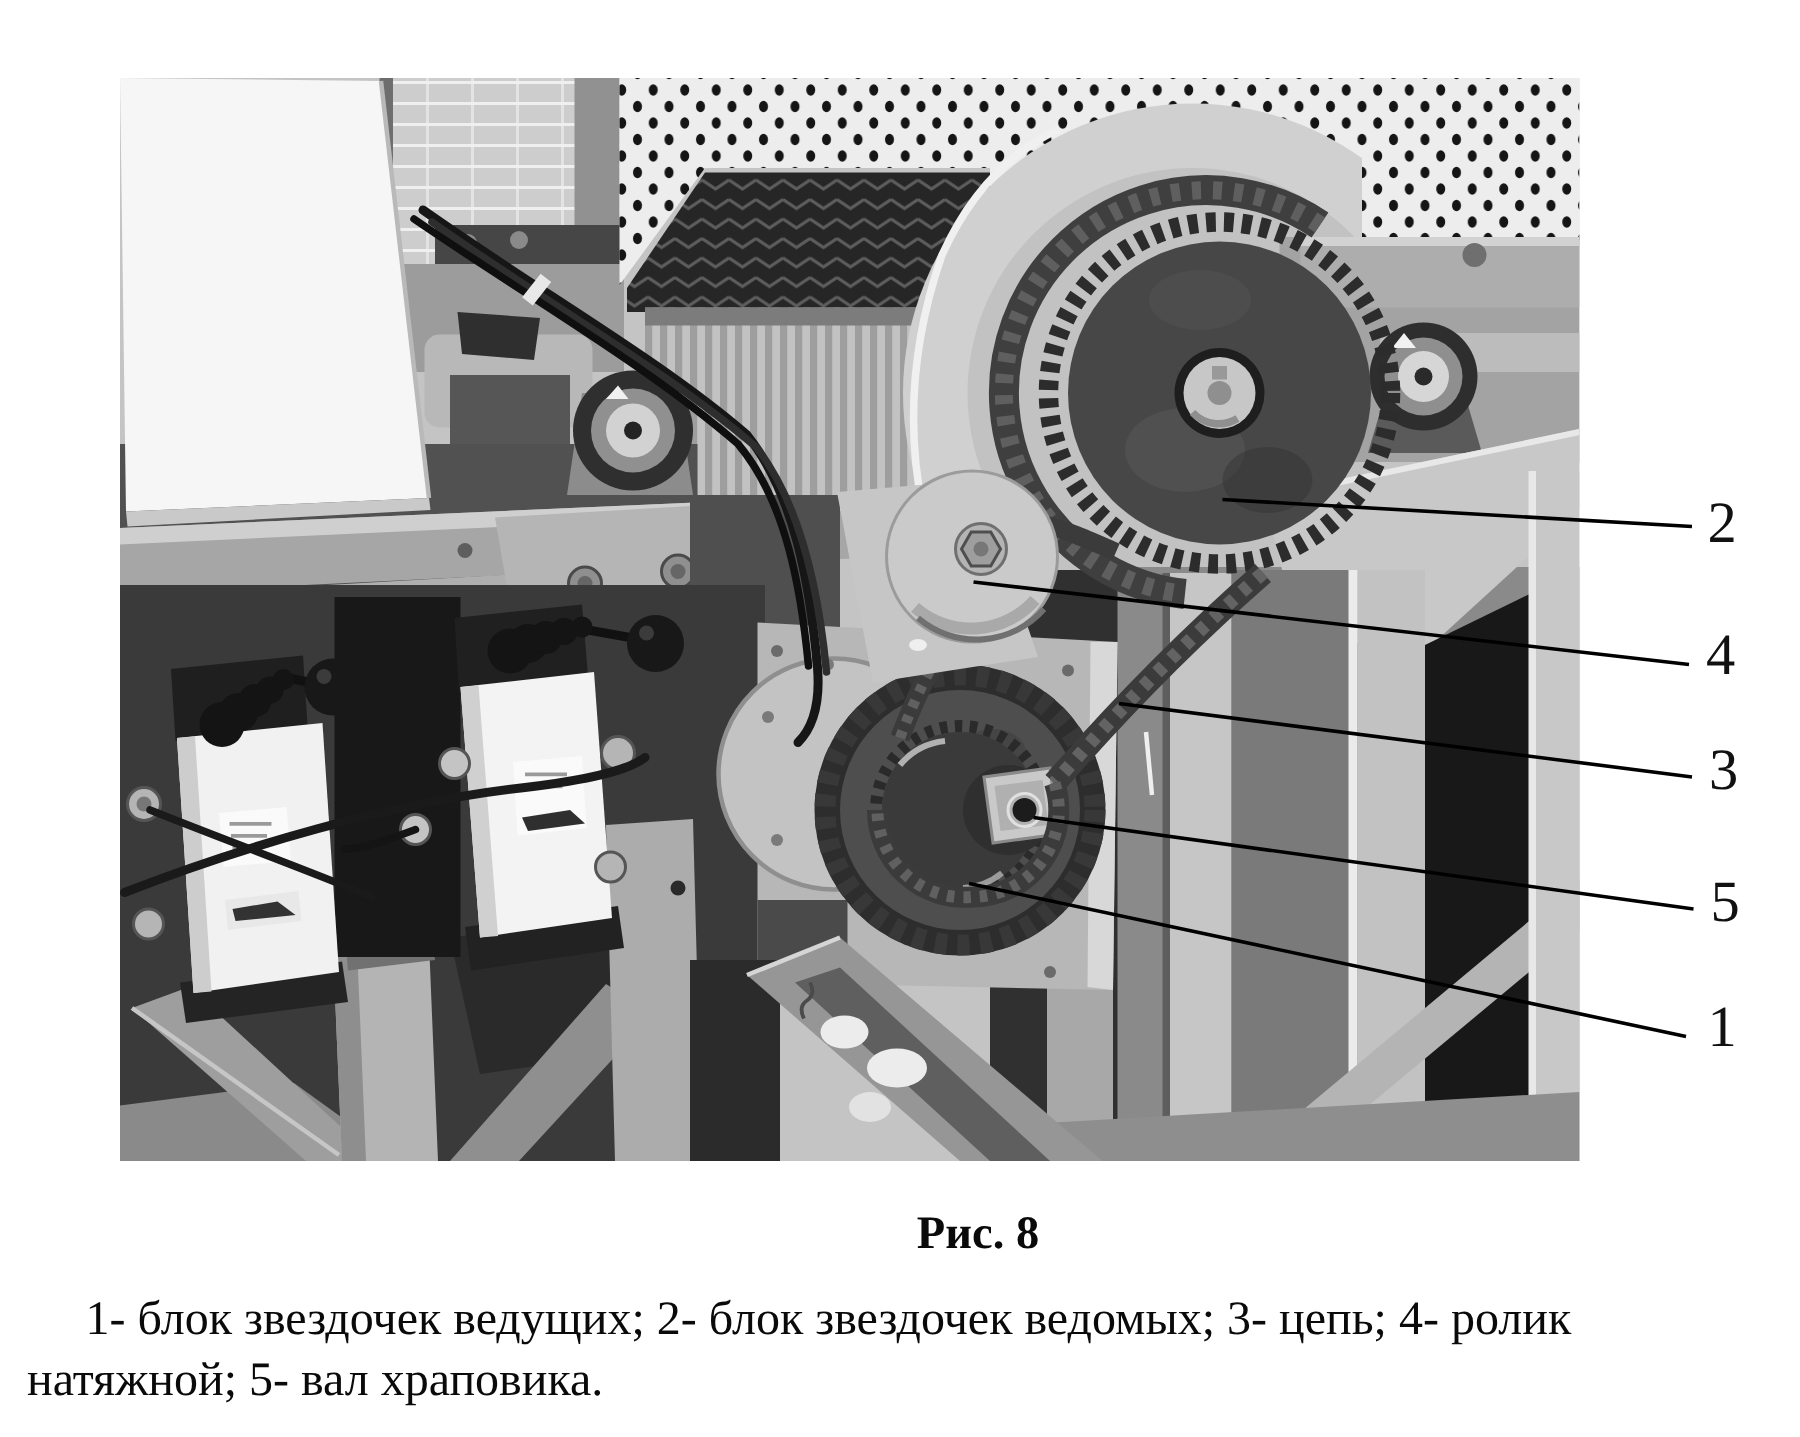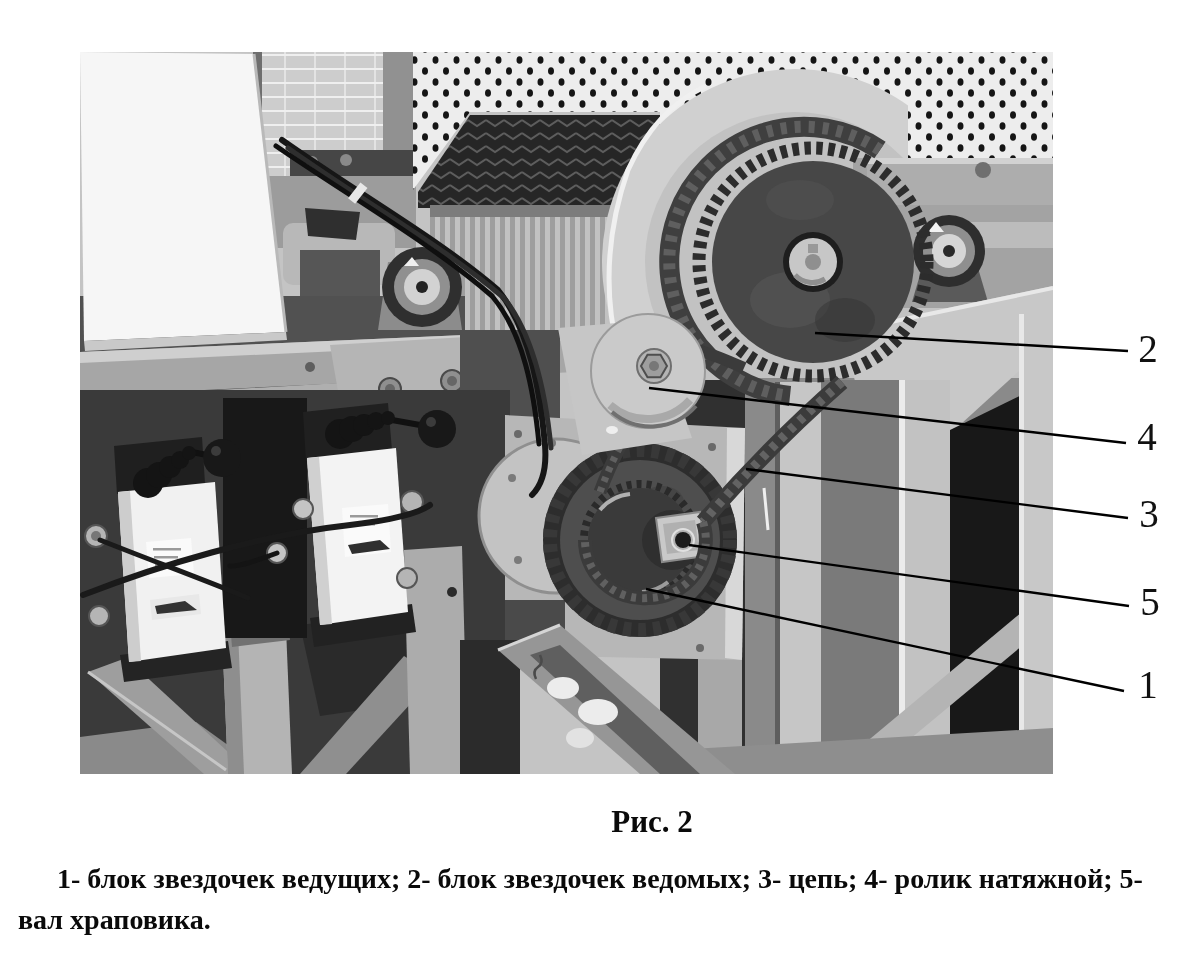--- a/index.html
+++ b/index.html
@@ -4,22 +4,22 @@
 <style>
   html,body{margin:0;padding:0;background:#ffffff;}
   #page{position:relative;width:1200px;height:958px;background:#ffffff;overflow:hidden;
         font-family:"Liberation Serif",serif;color:#0a0a0a;}
   #photo-svg{position:absolute;left:80px;top:52px;}
   #callout-svg{position:absolute;left:0;top:0;pointer-events:none;}
   .callout-num{position:absolute;width:34px;height:50px;font-size:39px;line-height:48px;
                text-align:center;color:#111;}
   #caption{position:absolute;left:104px;top:804px;width:1096px;text-align:center;
            font-size:31px;font-weight:bold;}
-  #legend{position:absolute;left:18px;top:858px;width:1172px;font-size:28px;line-height:41px;
-          text-indent:39px;font-weight:bold;}
+  #legend{position:absolute;left:18px;top:858px;width:1172px;font-size:32px;line-height:41px;
+          text-indent:39px;}
 </style>
 </head>
 <body>
 
 <div id="page">
 
   <svg id="photo-svg" width="973" height="722" viewBox="80 52 973 722">
     <defs>
       <pattern id="dots" width="21" height="22" patternUnits="userSpaceOnUse">
         <ellipse cx="5" cy="5" rx="3" ry="3.8" fill="#151515"></ellipse>
@@ -306,16 +306,16 @@
       <line x1="646" y1="589" x2="1124" y2="691"></line>
     </g>
   </svg>
 
   <span class="callout-num" style="left:1131px;top:325px;">2</span>
   <span class="callout-num" style="left:1130px;top:413px;">4</span>
   <span class="callout-num" style="left:1132px;top:490px;">3</span>
   <span class="callout-num" style="left:1133px;top:578px;">5</span>
   <span class="callout-num" style="left:1131px;top:661px;">1</span>
 
-  <div id="caption">Рис. 2</div>
+  <div id="caption">Рис. 8</div>
   <div id="legend">1- блок звездочек ведущих; 2- блок звездочек ведомых; 3- цепь; 4- ролик натяжной; 5- вал храповика.</div>
 
 </div>
 
 </body></html>

